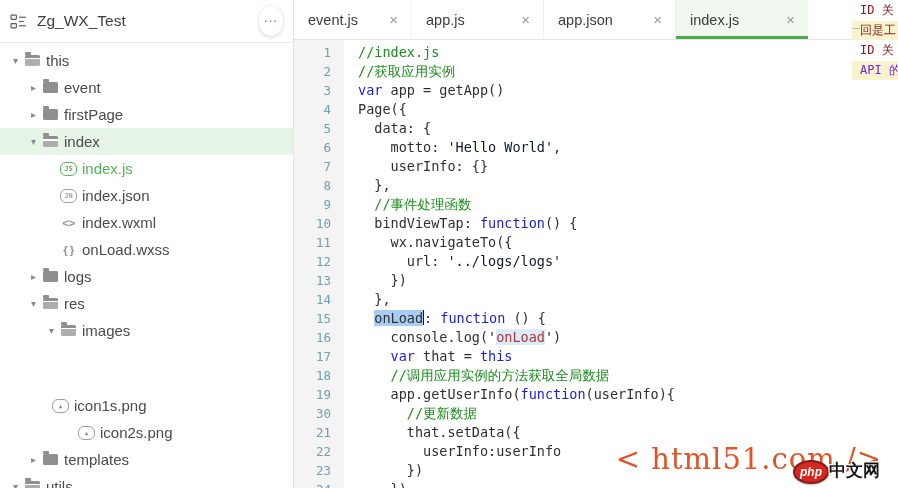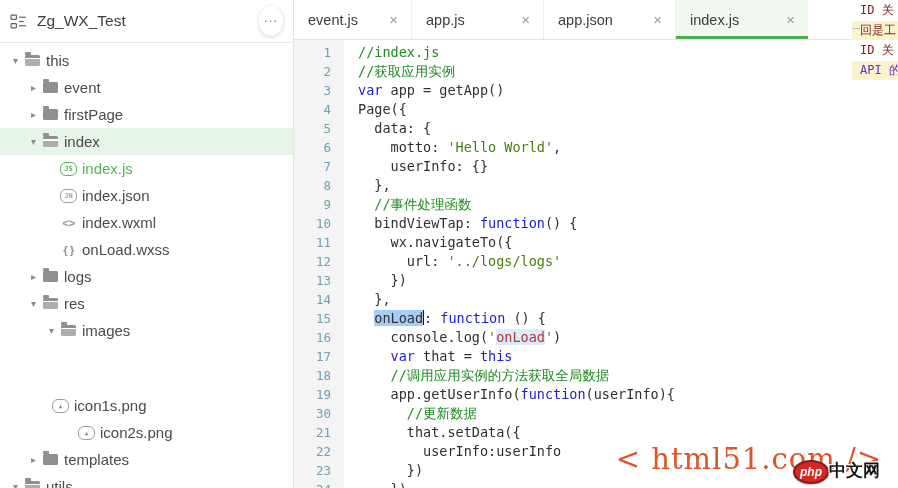--- a/index.html
+++ b/index.html
@@ -48,21 +48,21 @@
   
   .editor{position:absolute;left:0;top:40px;right:0;bottom:0;overflow:hidden;
           font-family:"DejaVu Sans Mono","Liberation Mono",monospace;}
   .gutter-bg{position:absolute;left:0;top:0;width:50px;height:100%;background:#f4f4f4;}
   .code{position:relative;padding-top:3px;}
   .cline{display:flex;height:19px;line-height:19px;}
   .ln{width:50px;flex:none;text-align:right;padding-right:13px;box-sizing:border-box;
       color:#6f9fb0;font-size:12.5px;}
   .ctext{padding-left:14px;white-space:pre;font-size:13.5px;color:#2f2f2f;}
   .ctext .k{color:#1c1cd8;}
-  .ctext .s{color:#4d7c0f;}
+  .ctext .s{color:#0f172a;}
   .ctext .c{color:#1d8c1d;}
   .ctext .p{color:#2f2f2f;}
   .ctext .sel{background:#a9cdf2;}
   .ctext .shl{color:#a83a3a;background:#dcebfa;}
   .ctext .cur{display:inline-block;width:0;border-left:1.5px solid #1a1a1a;height:15px;
               vertical-align:-2px;}
   
   .side-panel{position:absolute;right:0;top:0;width:46px;height:96px;background:#fff;
               z-index:5;font-family:"DejaVu Sans Mono","Liberation Mono",monospace;
               font-size:12px;overflow:hidden;}

